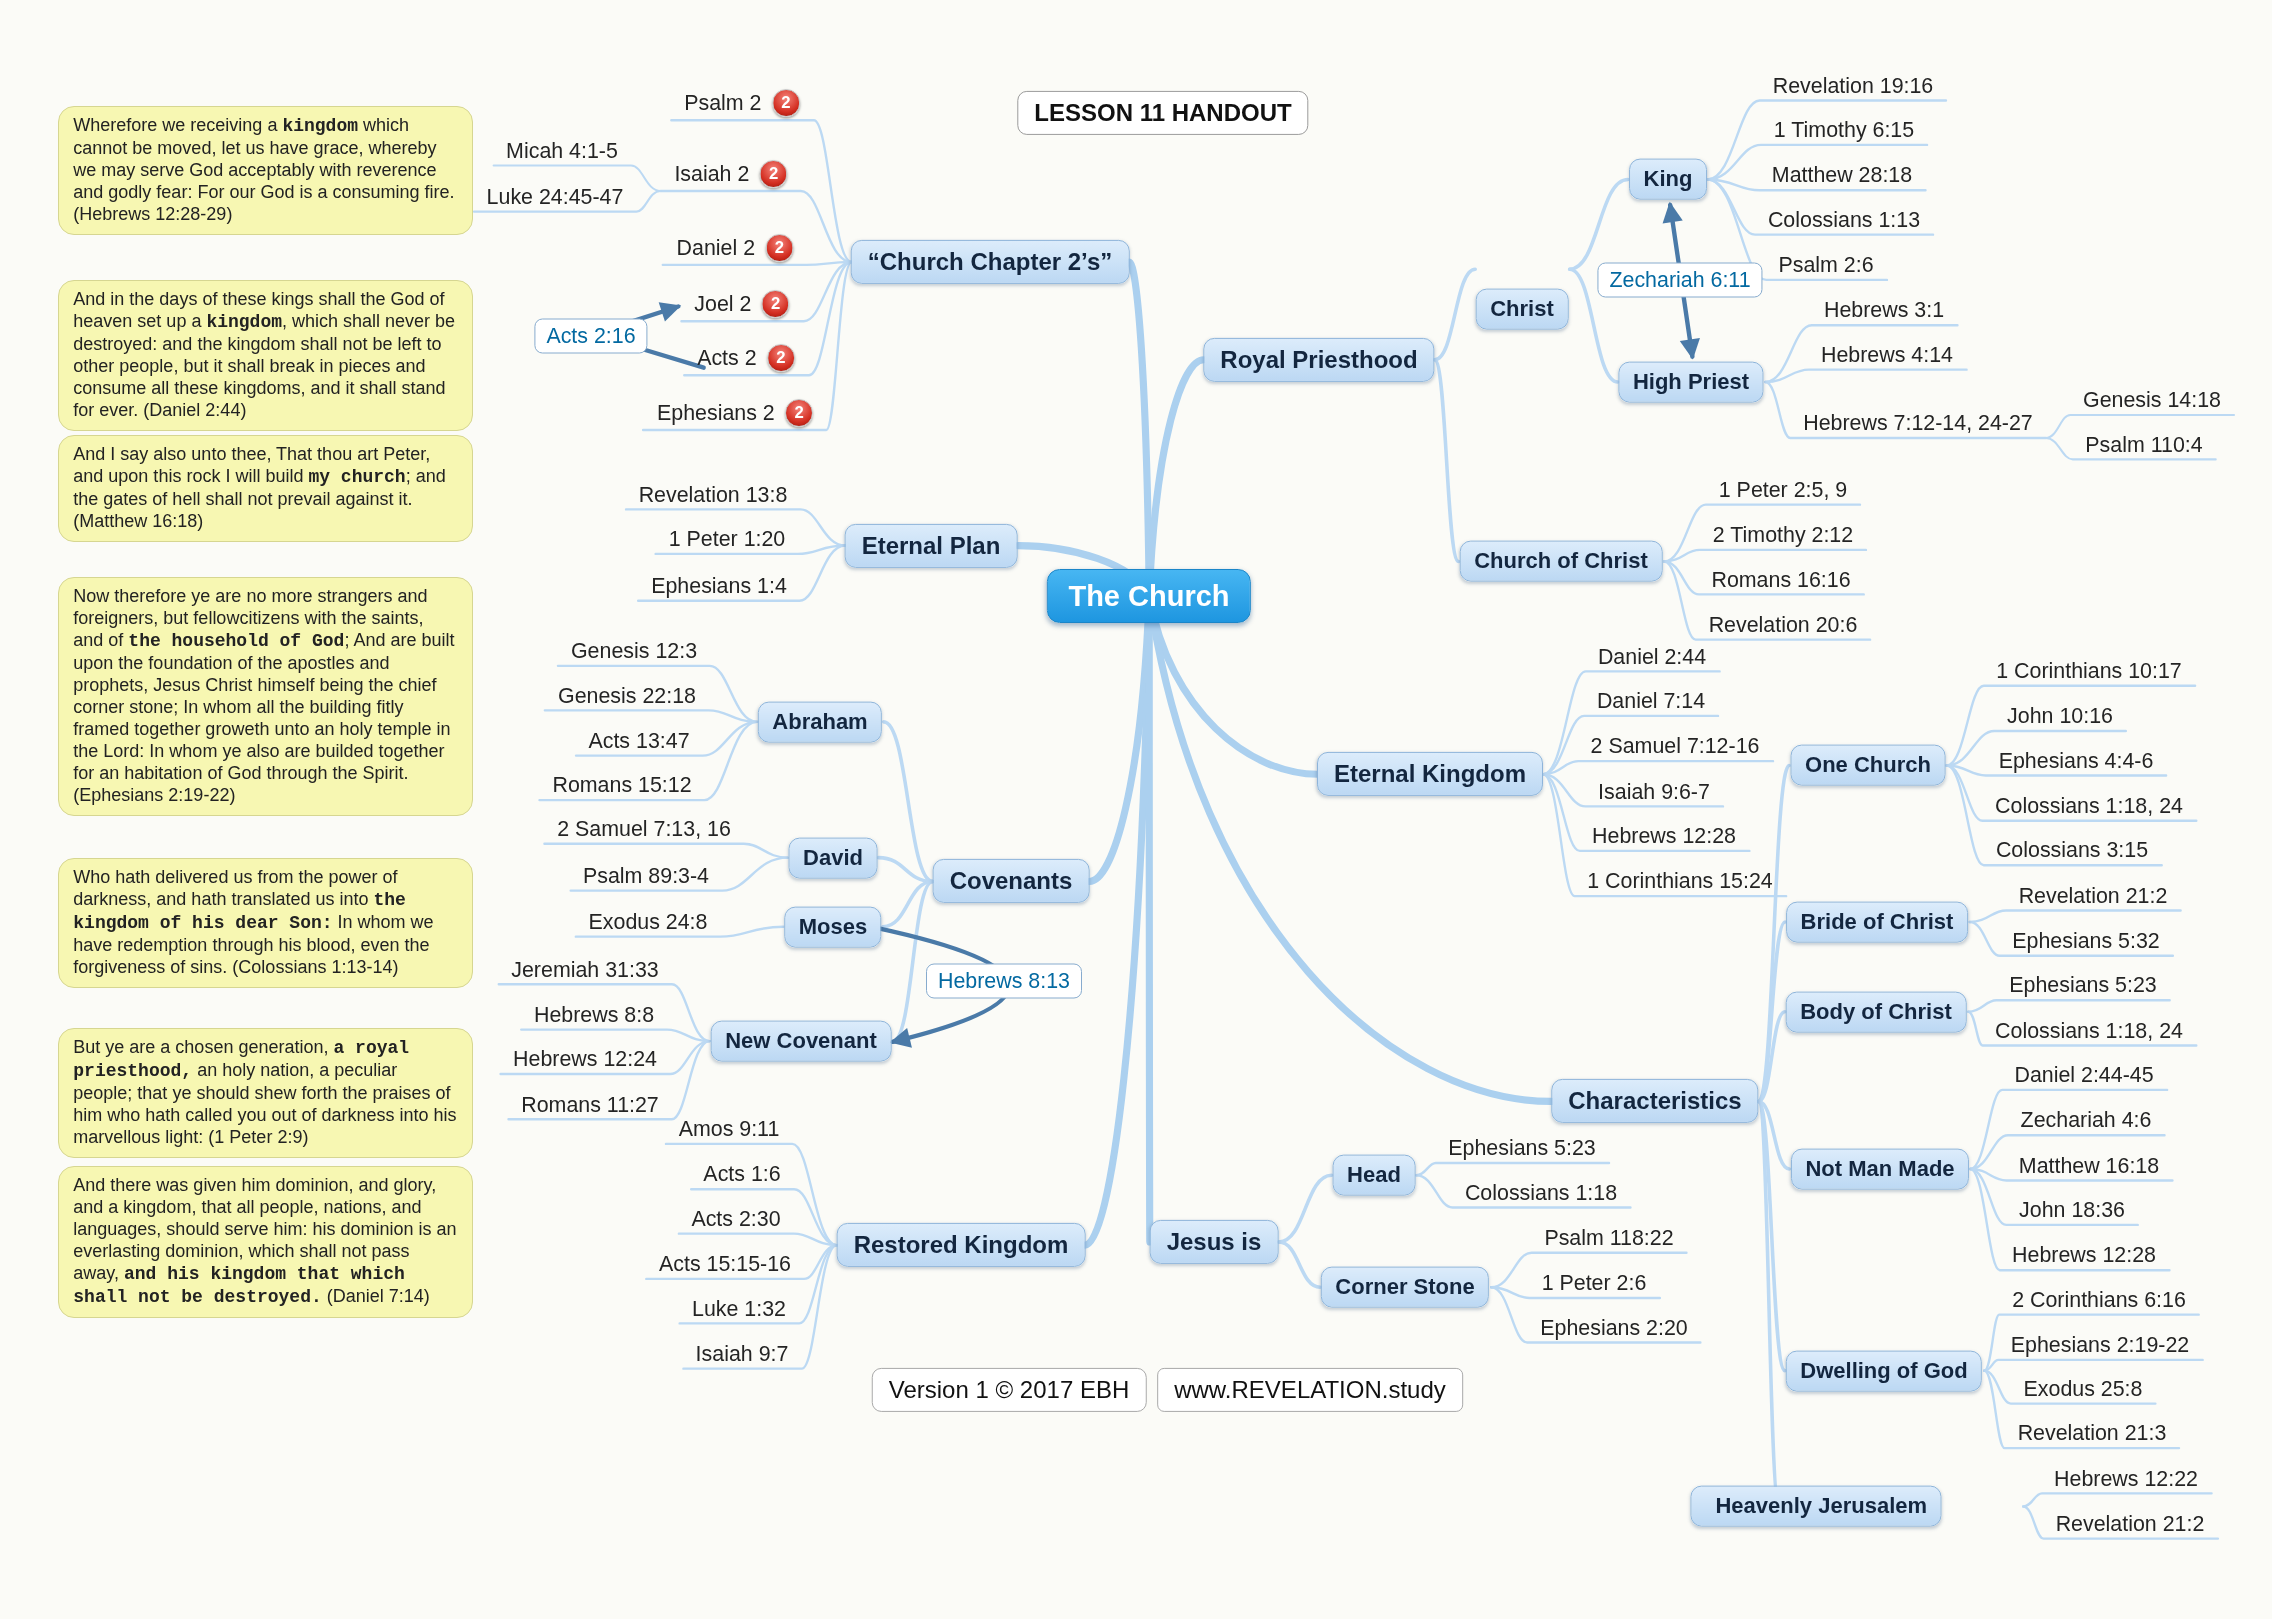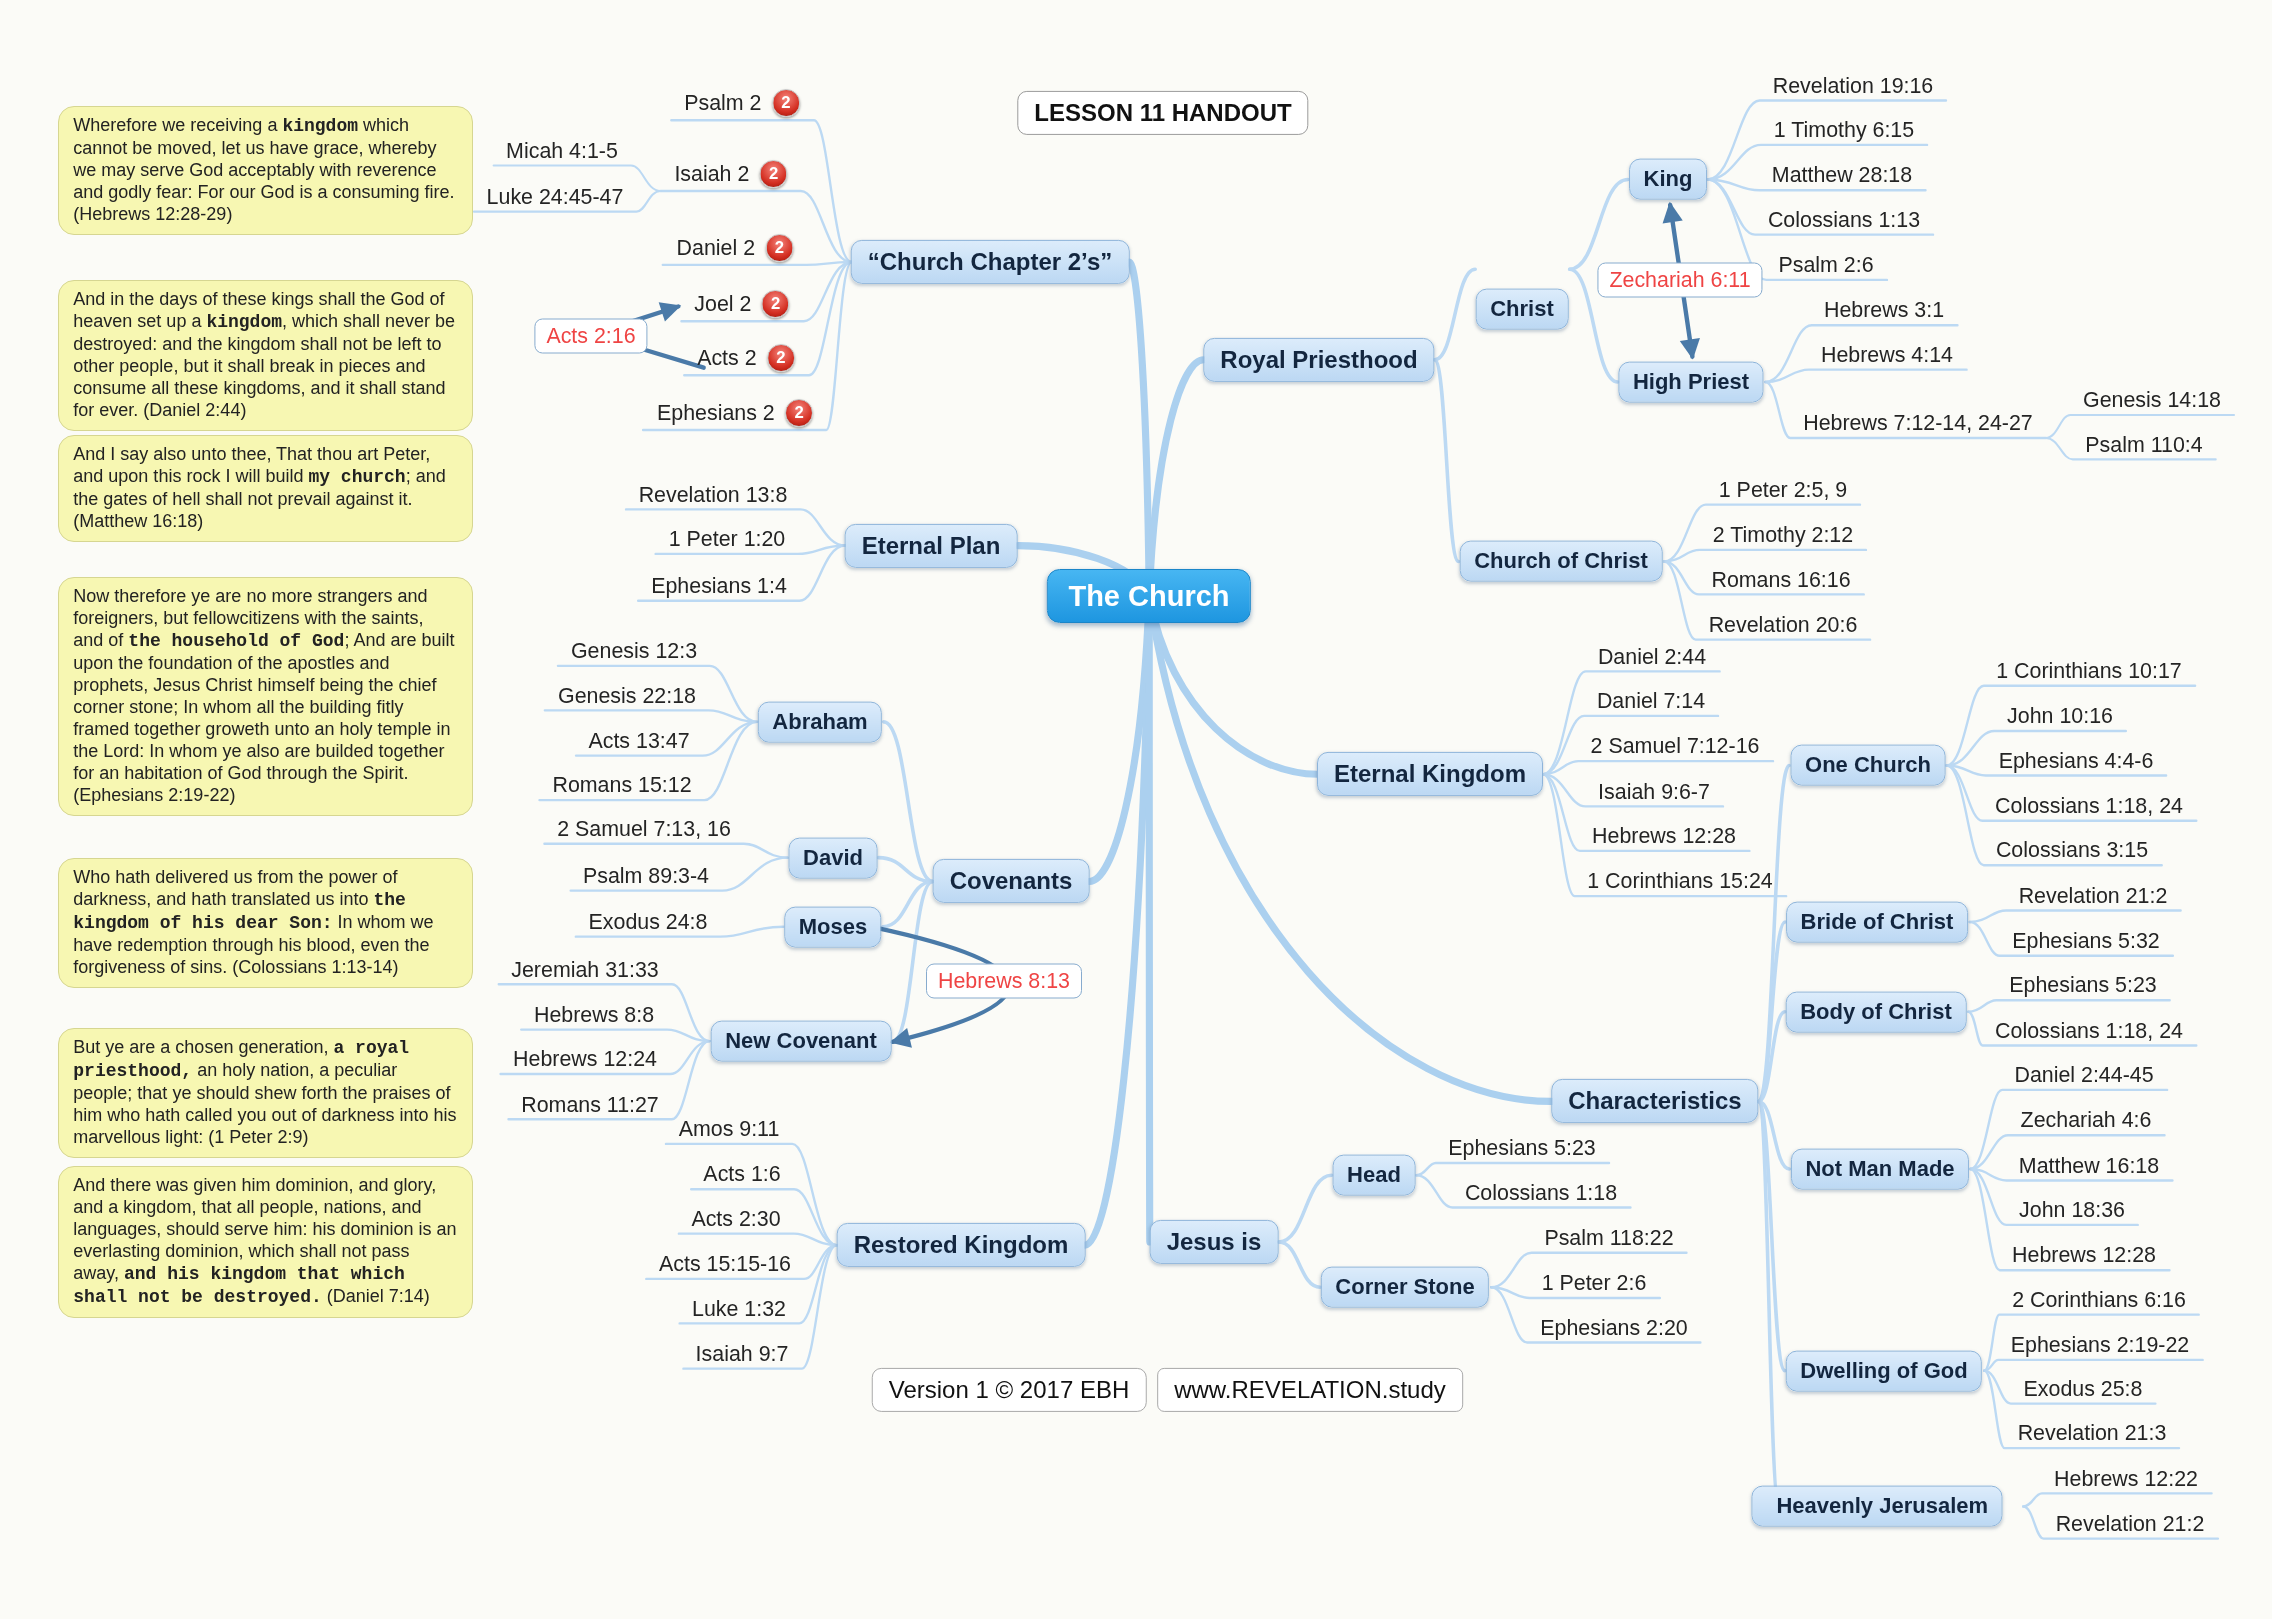--- a/index.html
+++ b/index.html
@@ -34,21 +34,21 @@
   .badge{
     width:26px;height:26px;border-radius:50%;
     background:radial-gradient(circle at 50% 32%, #f4837a, #d42f22 62%, #971106);
     border:1.6px solid #c4c4c4;color:#fff;font-weight:bold;font-size:16.7px;
     display:flex;align-items:center;justify-content:center;
     box-shadow:0 1.6px 2.4px rgba(0,0,0,.35);
   }
   .ref{
     position:absolute;transform:translate(-50%,-50%);z-index:3;white-space:nowrap;
     background:#fff;border:1.6px solid #87abce;border-radius:8px;
-    color:#ef4444;font-size:21.4px;padding:4px 11px;
+    color:#0369a1;font-size:21.4px;padding:4px 11px;
   }
   .plain{
     position:absolute;transform:translate(-50%,-50%);z-index:2;white-space:nowrap;
     background:#fff;border:1.6px solid #a9a9a9;border-radius:9.5px;
     font-size:24px;color:#111;padding:7.1px 16px;
   }
   #lesson-box{left:1163px;top:113px;font-weight:bold;border-color:#9b9b9b;}
   #version-box{left:1009px;top:1390px;}
   #website-box{left:1310px;top:1390px;border-radius:7px;}
 </style>
@@ -189,21 +189,21 @@
     <div class="node box sub" style="left: 1561px; top: 561px;"><span>Church of Christ</span></div>
     <div class="node box sub" style="left: 820px; top: 722px;"><span>Abraham</span></div>
     <div class="node box sub" style="left: 833px; top: 858px;"><span>David</span></div>
     <div class="node box sub" style="left: 833px; top: 927px;"><span>Moses</span></div>
     <div class="node box sub" style="left: 801px; top: 1041px;"><span>New Covenant</span></div>
     <div class="node box sub" style="left: 1868px; top: 765px;"><span>One Church</span></div>
     <div class="node box sub" style="left: 1877px; top: 922px;"><span>Bride of Christ</span></div>
     <div class="node box sub" style="left: 1876px; top: 1012px;"><span>Body of Christ</span></div>
     <div class="node box sub" style="left: 1880px; top: 1169px;"><span>Not Man Made</span></div>
     <div class="node box sub" style="left: 1884px; top: 1371px;"><span>Dwelling of God</span></div>
-    <div class="node box sub" style="left: 1877px; top: 1506px; padding-left: 24px;"><span>Heavenly Jerusalem</span></div>
+    <div class="node box sub" style="left: 1816px; top: 1506px; padding-left: 24px;"><span>Heavenly Jerusalem</span></div>
     <div class="node box sub" style="left: 1374px; top: 1175px;"><span>Head</span></div>
     <div class="node box sub" style="left: 1405px; top: 1287px;"><span>Corner Stone</span></div>
     <div class="node leaf" style="left: 742px; top: 103px;">
       <span>Psalm 2</span>
       <span class="badge">2</span>
     </div>
     <div class="node leaf" style="left: 731px; top: 174px;">
       <span>Isaiah 2</span>
       <span class="badge">2</span>
     </div>

